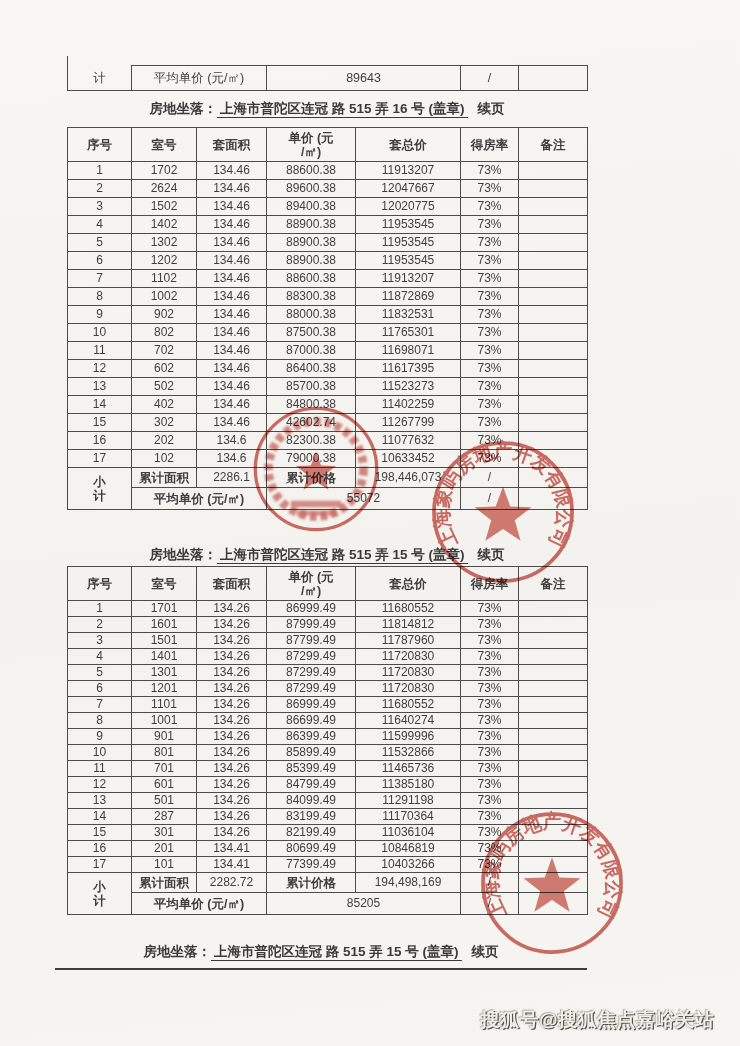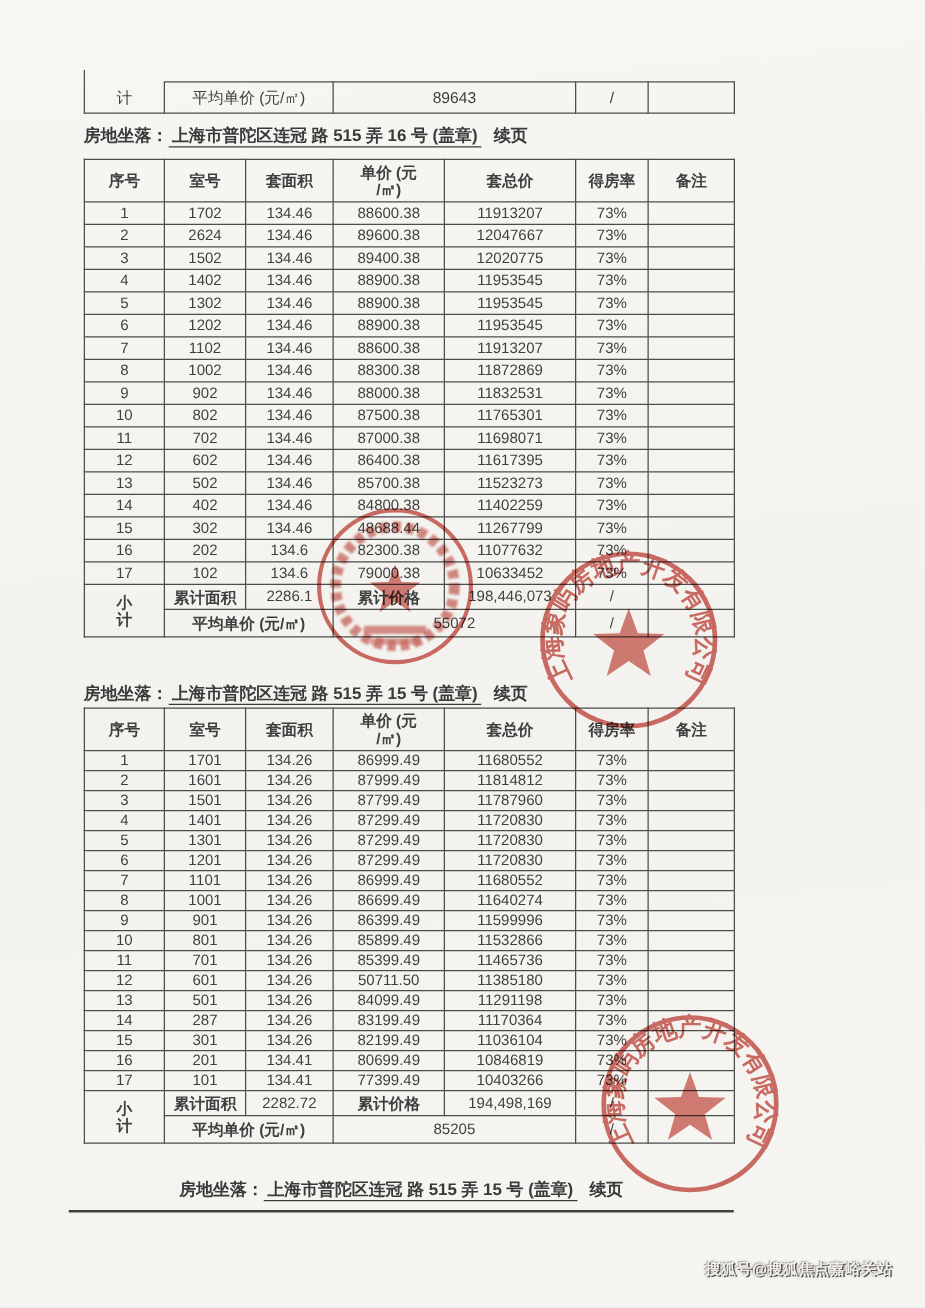--- a/index.html
+++ b/index.html
@@ -6,21 +6,21 @@
   .page{position:relative;width:740px;height:1046px;overflow:hidden;
         background:linear-gradient(175deg,#f7f6f3 0%,#f3f2ee 55%,#f6f5f1 100%);
         font-family:"Liberation Sans","DejaVu Sans",sans-serif;color:#3f3f3f;}
   .tbl{position:absolute;border-collapse:collapse;table-layout:fixed;background:transparent;}
   .tbl td,.tbl th{border:1px solid #4c4c4c;text-align:center;vertical-align:middle;
         padding:0;font-size:12px;color:#3f3f3f;overflow:hidden;white-space:pre-line;line-height:1.12;}
   #carry{left:67px;top:65px;width:520px;}
   #carry td{height:24px;font-size:12.5px;}
   #carry .merged-top{border-top:none;}
   .stub{position:absolute;left:67px;top:56px;width:1px;height:10px;background:#4c4c4c;}
-  .sec-hdr{position:absolute;left:67px;width:520px;
+  .sec-hdr{position:absolute;left:67px;width:520px;text-align:center;
         font-size:13.5px;font-weight:bold;color:#3a3a3a;white-space:nowrap;}
   .sec-hdr .addr{border-bottom:1.5px solid #3a3a3a;padding:0 3px 1px;}
   .sec-hdr .sfx{margin-left:10px;}
   #hdr1{top:100px;}
   #hdr2{top:546px;}
   #table1{left:67px;top:127px;width:520px;}
   #table2{left:67px;top:566px;width:520px;}
   .main thead th{height:33px;font-weight:bold;font-size:12.5px;}
   #table1 tbody td{height:17px;}
   #table2 tbody td{height:15px;}
@@ -34,21 +34,21 @@
   #footer .sfx{margin-left:10px;}
   .stamp{position:absolute;mix-blend-mode:multiply;opacity:.85;filter:blur(.35px);}
   .stamp .ring{fill:none;stroke:#c9564d;stroke-width:5;}
   .stamp .ringtext{fill:#c9564d;font-size:27px;font-weight:bold;
         font-family:"Liberation Sans","DejaVu Sans",sans-serif;}
   .stamp .star{fill:#d06a60;}
   .stamp .fuzzy{filter:blur(1.4px);}
   #stampA{left:428px;top:437px;width:150px;height:150px;}
   #stampB{left:250px;top:403px;width:132px;height:132px;}
   #stampC{left:477px;top:808px;width:150px;height:150px;}
-  #watermark{position:absolute;top:1007px;right:26px;font-size:12px;font-weight:bold;
+  #watermark{position:absolute;top:1007px;right:26px;font-size:19px;font-weight:bold;
         letter-spacing:.5px;color:#f1efe9;
         text-shadow:1.2px 1.2px 0 #55544c,-1px -1px 0 #b9b7ae,0 0 3px rgba(90,88,78,.45);margin-left:40px;}
 </style>
 </head>
 <body>
 
 <div class="page">
 
   <div class="stub"></div>
 
@@ -223,21 +223,21 @@
           <td>134.46</td>
           <td>84800.38</td>
           <td>11402259</td>
           <td>73%</td>
           <td></td>
         </tr>
         <tr>
           <td>15</td>
           <td>302</td>
           <td>134.46</td>
-          <td>48688.44</td>
+          <td>42602.74</td>
           <td>11267799</td>
           <td>73%</td>
           <td></td>
         </tr>
         <tr>
           <td>16</td>
           <td>202</td>
           <td>134.6</td>
           <td>82300.38</td>
           <td>11077632</td>
@@ -397,21 +397,21 @@
           <td>134.26</td>
           <td>85399.49</td>
           <td>11465736</td>
           <td>73%</td>
           <td></td>
         </tr>
         <tr>
           <td>12</td>
           <td>601</td>
           <td>134.26</td>
-          <td>50711.50</td>
+          <td>84799.49</td>
           <td>11385180</td>
           <td>73%</td>
           <td></td>
         </tr>
         <tr>
           <td>13</td>
           <td>501</td>
           <td>134.26</td>
           <td>84099.49</td>
           <td>11291198</td>

